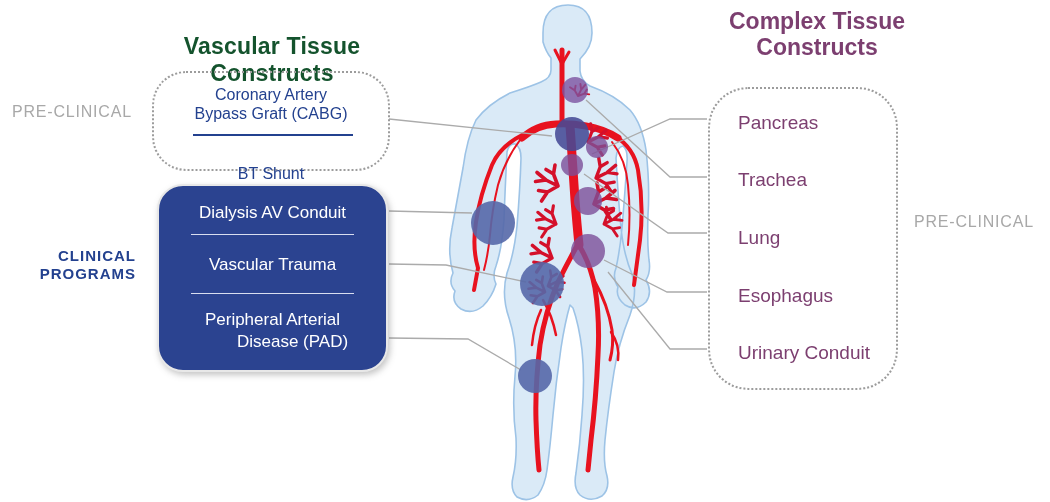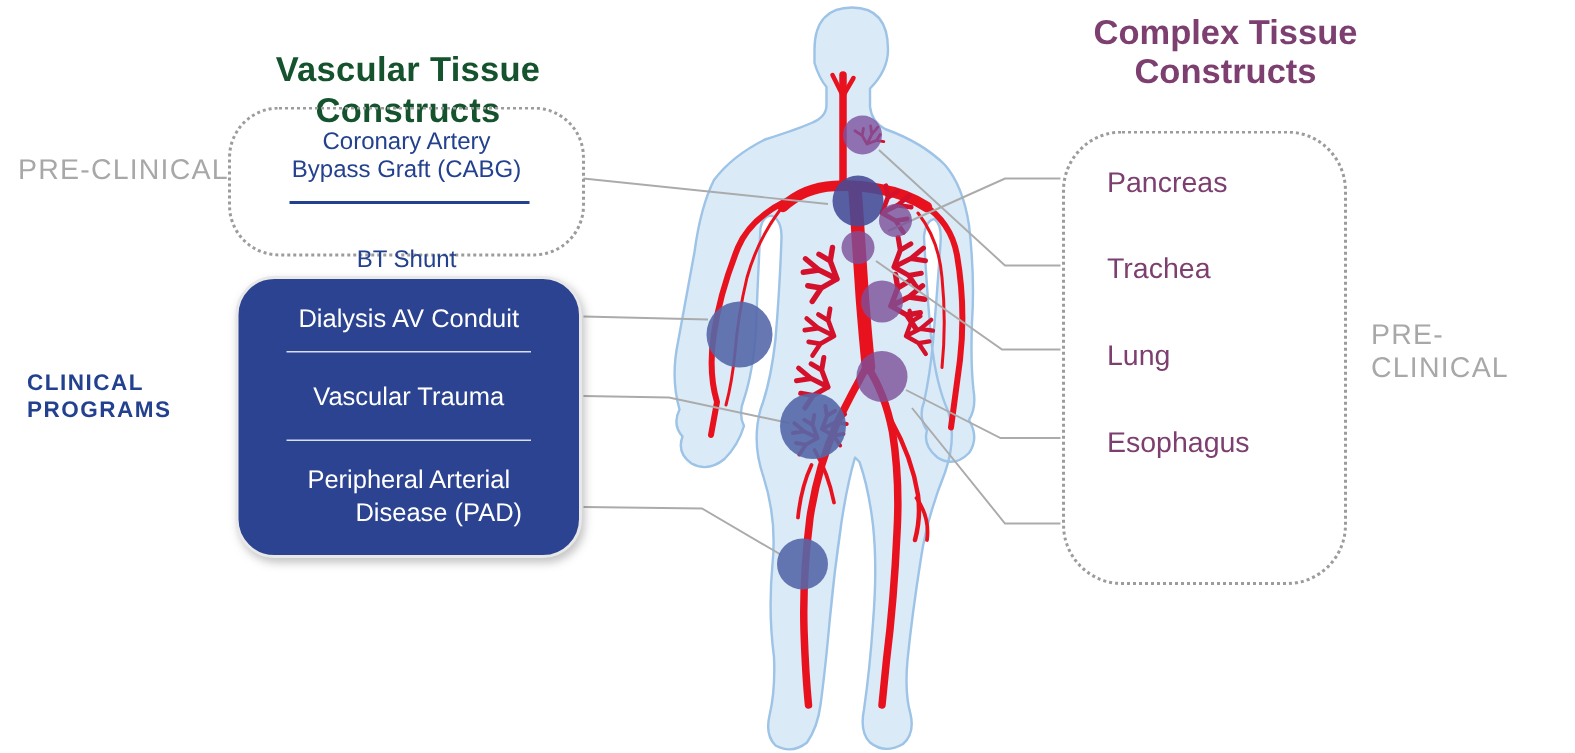--- a/index.html
+++ b/index.html
@@ -12,26 +12,26 @@
   .left-title{
     left:122px;top:33px;width:300px;text-align:center;
     font-size:23px;font-weight:bold;color:#14532d;letter-spacing:.2px;
   }
   .right-title{
     left:667px;top:8px;width:300px;text-align:center;
     font-size:23px;font-weight:bold;color:#7C3F70;line-height:26px;
   }
   
   .preclinical{
-    font-size:19px;color:#A8A8A8;letter-spacing:.8px;font-weight:400;
+    font-size:16px;color:#A8A8A8;letter-spacing:.8px;font-weight:400;
   }
   .preclinical.leftside{left:12px;top:103px;}
   .preclinical.rightside{left:914px;top:213px;}
   .clinical-label{
-    left:18px;top:247px;width:118px;text-align:left;
+    left:18px;top:247px;width:118px;text-align:right;
     font-size:15px;font-weight:bold;color:#23418F;letter-spacing:1px;line-height:18px;
   }
   
   .dotted-box{
     border:2px dotted #9C9C9C;background:transparent;box-sizing:border-box;
   }
   .cabg-box{left:152px;top:71px;width:238px;height:100px;border-radius:34px;}
   .cabg-box .line{position:absolute;width:100%;text-align:center;
     color:#23418F;font-size:16px;}
   .divider-navy{position:absolute;left:39px;width:160px;border-top:2px solid #23418F;}
@@ -209,17 +209,18 @@
 
   <div class="abs right-title">
     <div>Complex Tissue Constructs</div>
   </div>
 
   <div class="abs dotted-box organ-box">
     <div class="organ-item" style="top:23px;">Pancreas</div>
     <div class="organ-item" style="top:80px;">Trachea</div>
     <div class="organ-item" style="top:138px;">Lung</div>
     <div class="organ-item" style="top:196px;">Esophagus</div>
+    <div class="organ-item" style="top:253px;">Urinary Conduit</div>
   </div>
 
   <div class="abs preclinical rightside">PRE-CLINICAL</div>
 
 </div>
 
 </body></html>

